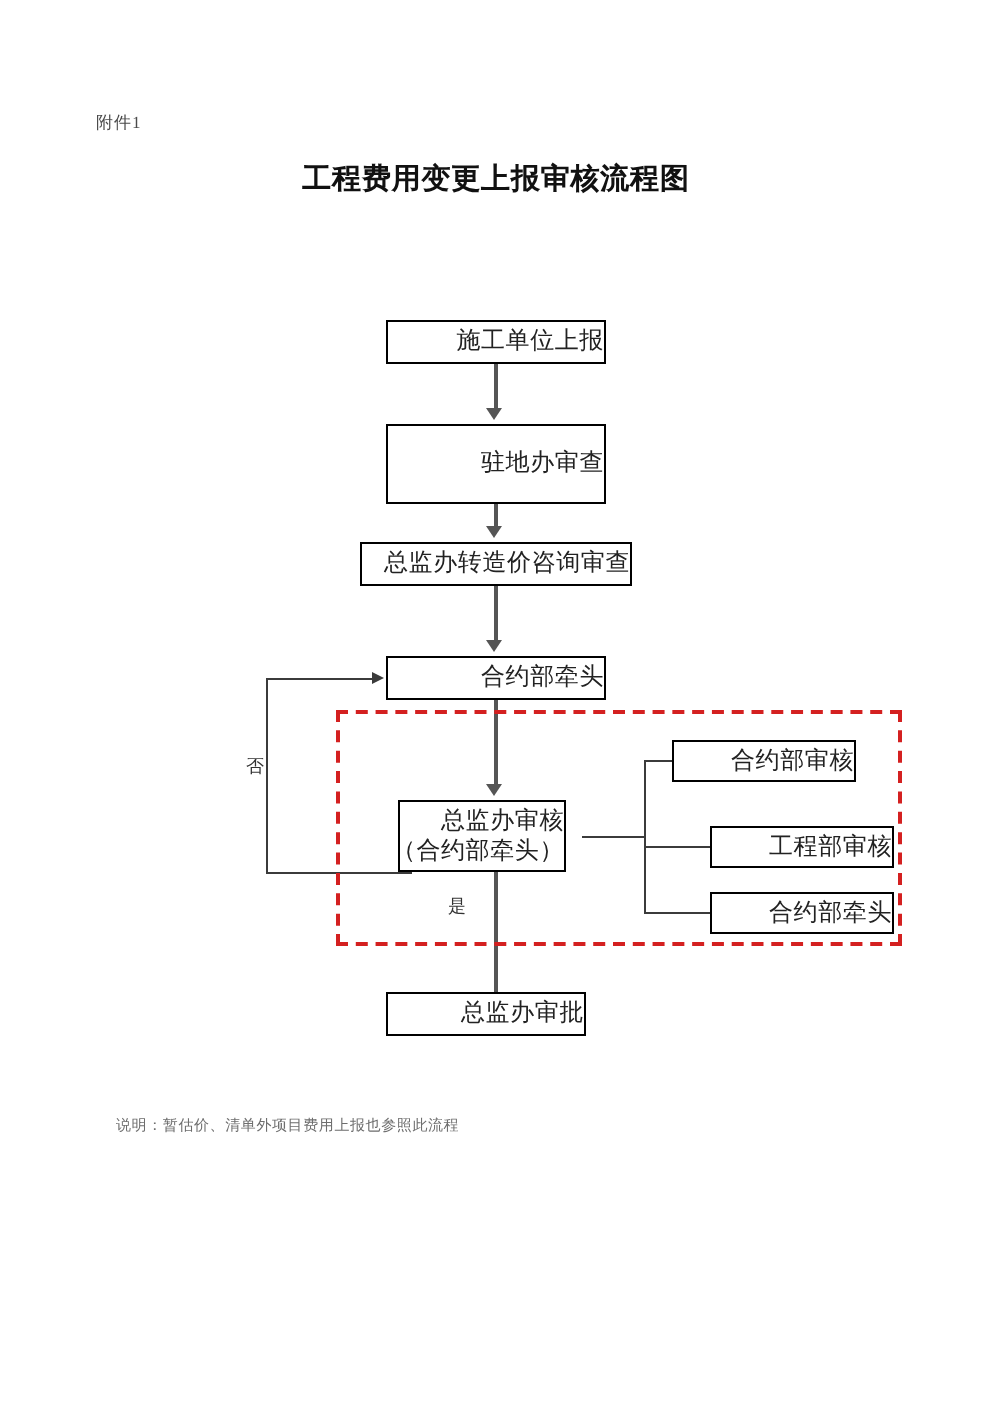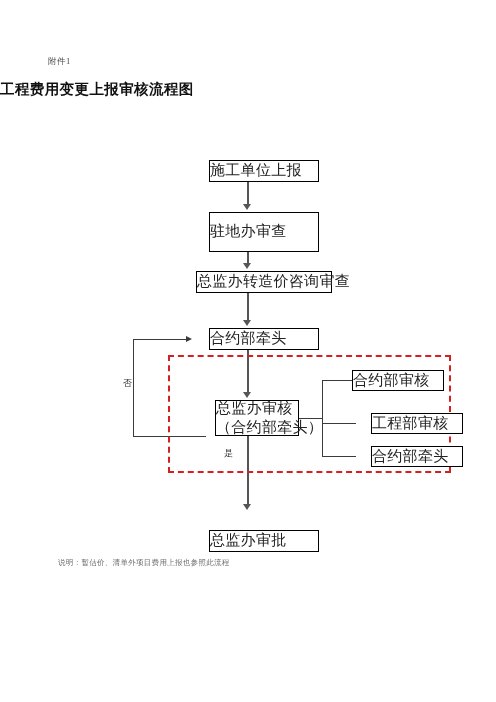--- a/index.html
+++ b/index.html
@@ -26,53 +26,52 @@
     font-size: 8.5px;
     color: #4a4a4a;
     letter-spacing: 0.5px;
     white-space: nowrap;
   }
   .doc-title {
     position: absolute;
     left: 0;
     top: 80px;
     width: 496px;
-    text-align: left;
+    text-align: center;
     font-size: 14.5px;
     font-weight: bold;
     letter-spacing: 0.4px;
     color: #111111;
   }
 
   
   .node {
     position: absolute;
     box-sizing: border-box;
     border: 1px solid #000000;
     background: #ffffff;
     display: flex;
     flex-direction: column;
-    align-items: flex-start;
+    align-items: flex-end;
     justify-content: center;
-    font-size: 15px;
+    font-size: 12px;
     line-height: 1.28;
     color: #222222;
     letter-spacing: 0.3px;
     white-space: nowrap;
     z-index: 4;
-    margin-left: 16px;
   }
   .node .ln { display: block; }
 
   #n-submit   { left: 193px; top: 160px; width: 110px; height: 22px; }
   #n-resident { left: 193px; top: 212px; width: 110px; height: 40px; }
   #n-transfer { left: 180px; top: 271px; width: 136px; height: 22px; }
   #n-costaudit{ left: 193px; top: 328px; width: 110px; height: 22px; }
   #n-center   { left: 199px; top: 400px; width: 84px; height: 36px; }
-  #n-approve  { left: 193px; top: 530px; width: 110px; height: 22px; }
+  #n-approve  { left: 193px; top: 496px; width: 100px; height: 22px; }
 
   #n-dept1 { left: 336px; top: 370px; width: 92px; height: 21px; }
   #n-dept2 { left: 355px; top: 413px; width: 92px; height: 21px; }
   #n-dept3 { left: 355px; top: 446px; width: 92px; height: 21px; }
 
   
   .vline {
     position: absolute;
     width: 1.6px;
     background: #555555;

